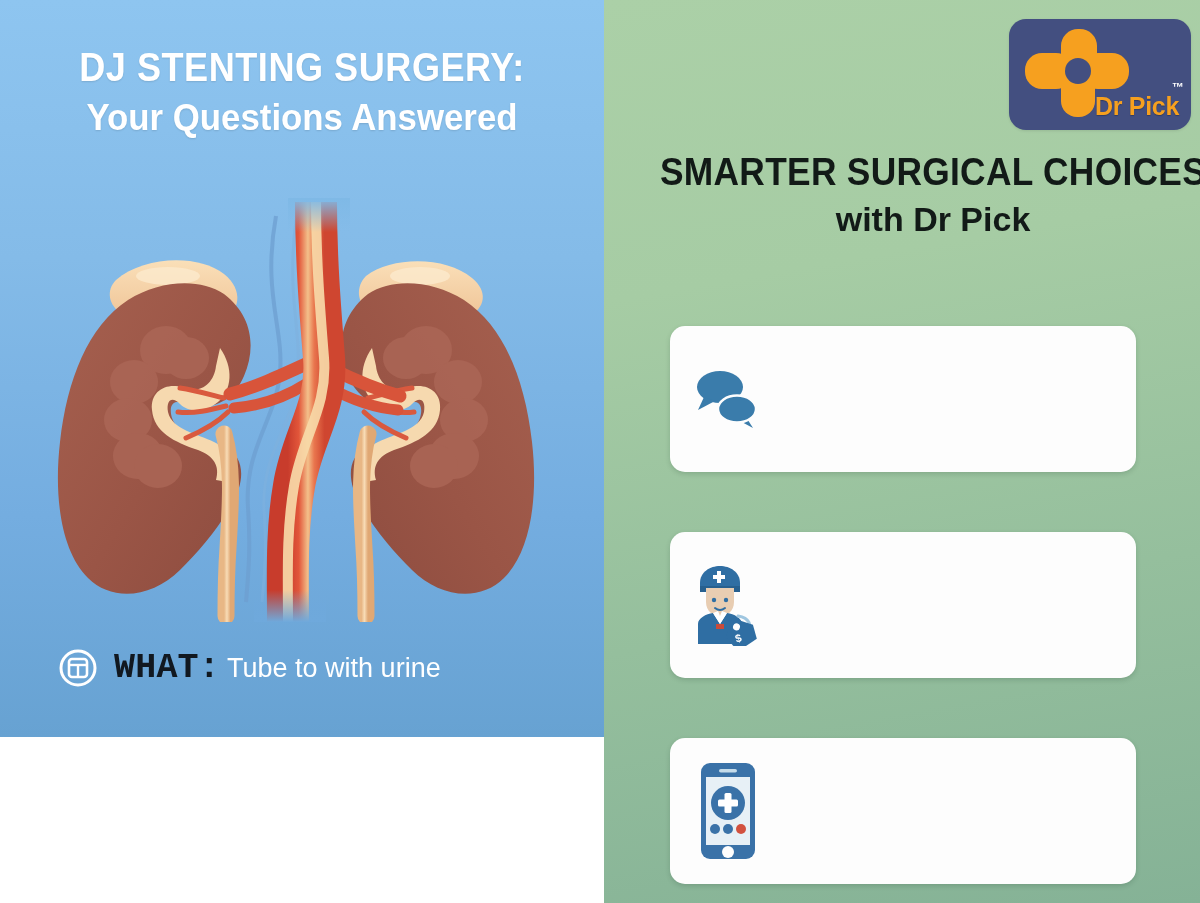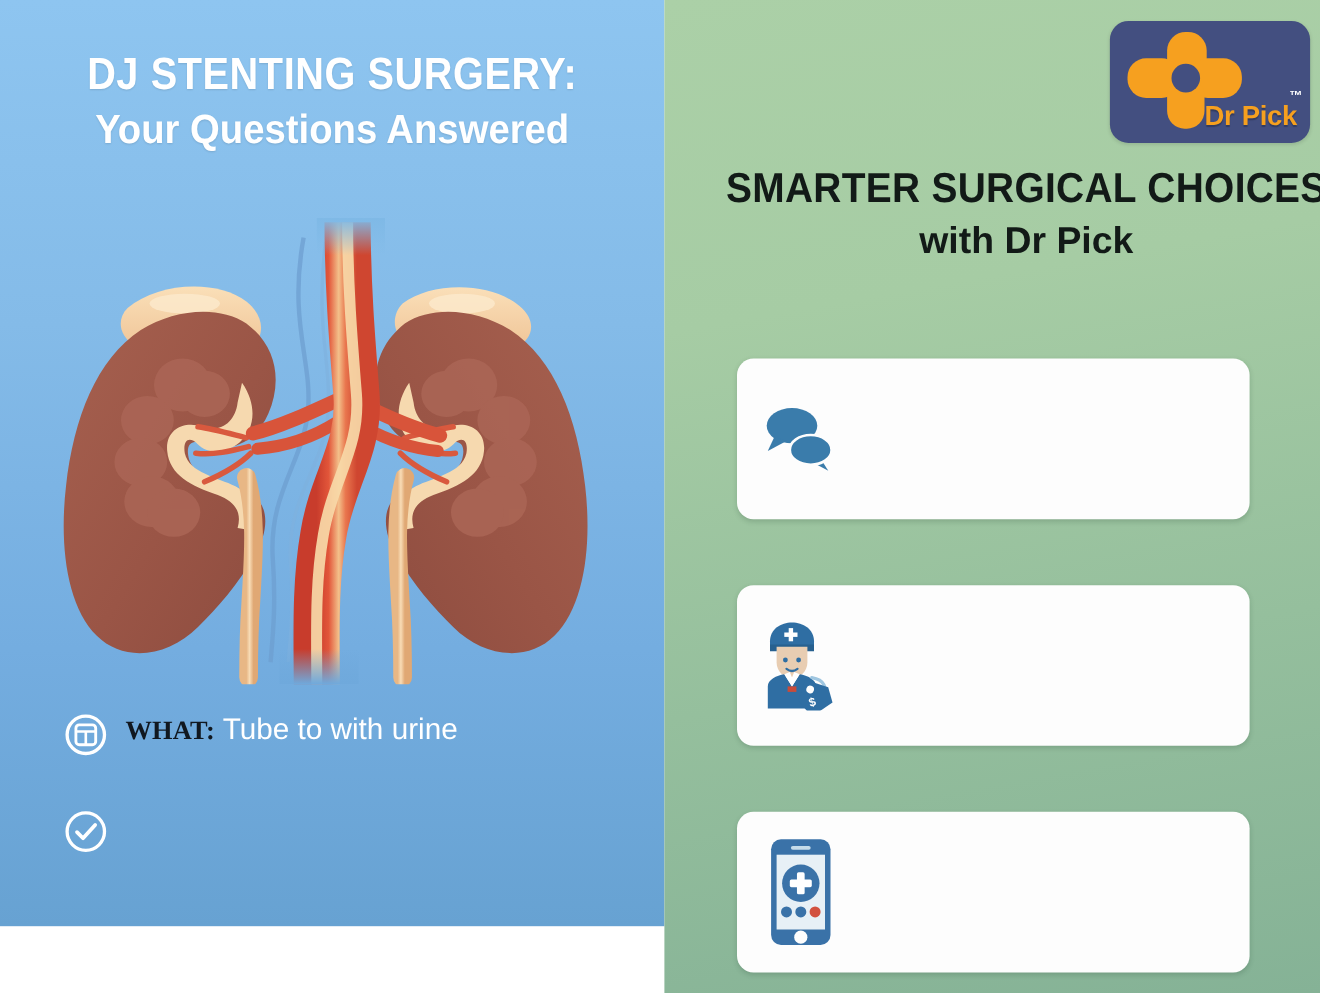--- a/index.html
+++ b/index.html
@@ -10,21 +10,21 @@
   }
   .poster {
     position:relative;
     width:1200px; height:903px;
     display:flex;
   }
 
   
   .left-panel {
     position:relative;
-    width:604px; height:842px;
+    width:604px; height:737px;
     background:linear-gradient(180deg,#8ec5f0 0%,#84bbe8 35%,#74ade0 70%,#67a2d2 100%);
     overflow:hidden;
   }
   .left-title-block {
     position:absolute; top:46px; left:0; width:604px;
     text-align:center;
   }
   .title-line1 {
     font-family:"Liberation Sans Narrow","Liberation Sans",sans-serif;
     font-size:41px; font-weight:bold; color:#ffffff;
@@ -45,23 +45,23 @@
   }
 
   .facts { position:absolute; left:58px; top:644px; width:530px; }
   .fact-row { display:flex; align-items:flex-start; margin-bottom:44px; }
   .fact-icon { flex:0 0 auto; width:40px; height:40px; margin-right:16px; margin-top:4px; }
   .fact-text {
     font-size:27px; line-height:1.30; color:#ffffff;
     padding-top:2px;
   }
   .fact-label {
-    font-family:Liberation Serif, serif;
+    font-family:Liberation Mono, monospace;
     font-weight:bold; color:#111820; letter-spacing:0.2px;
-    font-size:24px;
+    font-size:35px;
   }
 
   
   .right-panel {
     position:relative;
     width:596px; height:903px;
     background:linear-gradient(170deg,#abd0a7 0%,#a6cca4 30%,#95bf9d 65%,#85b296 100%);
     overflow:hidden;
   }
   .logo-badge {

